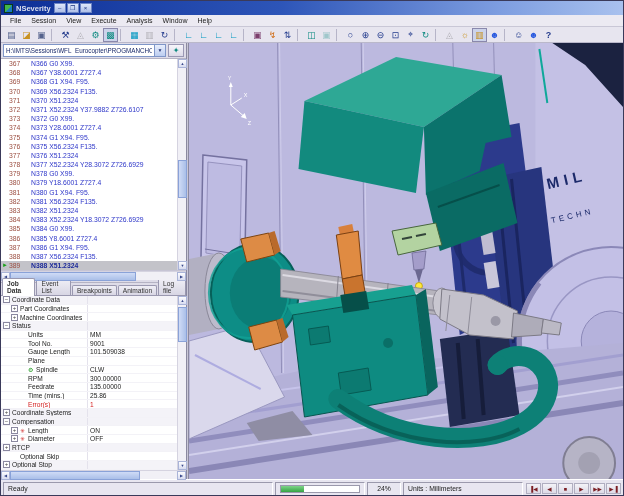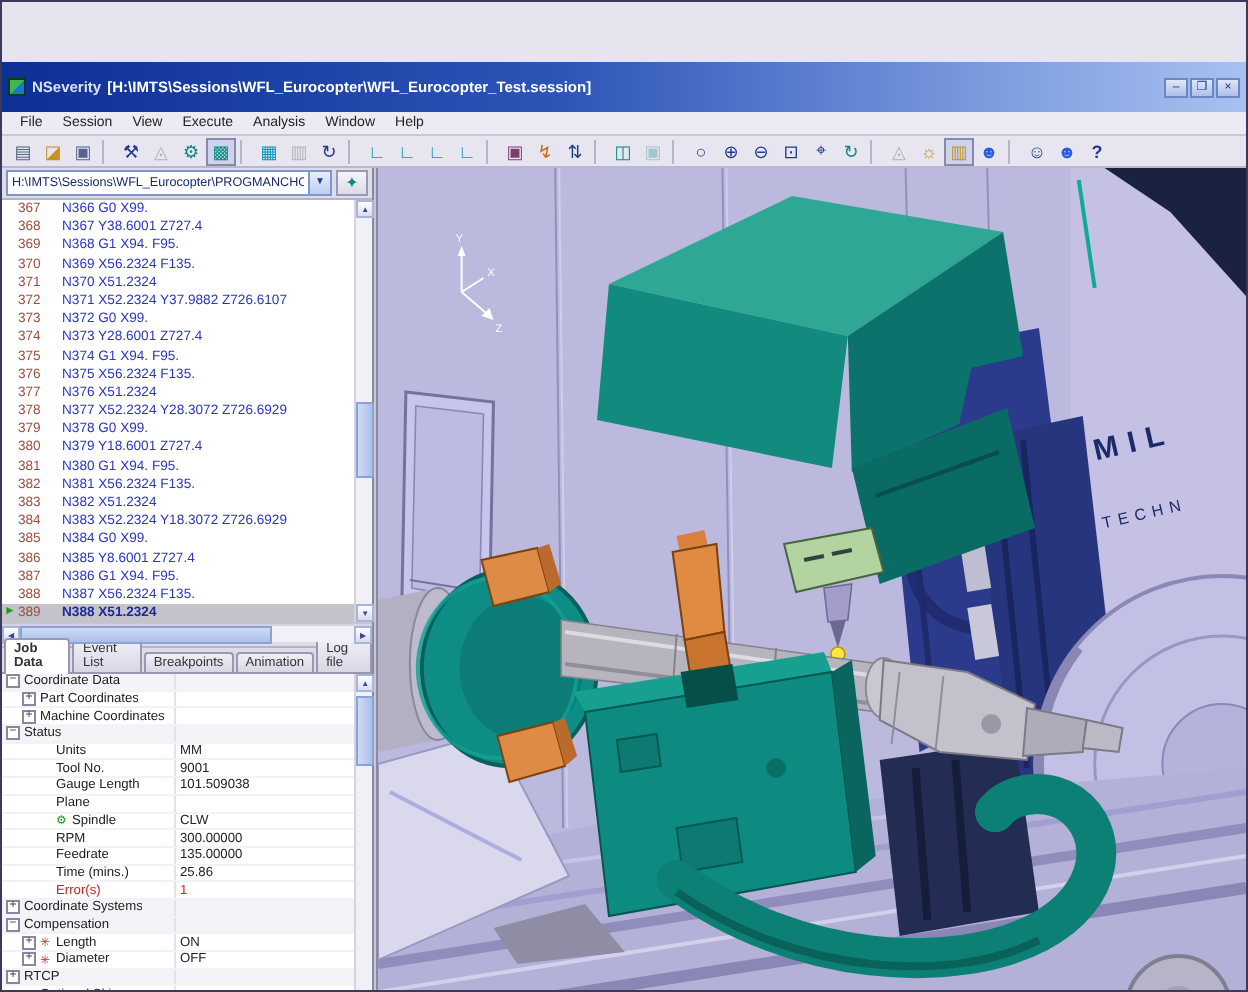--- a/index.html
+++ b/index.html
@@ -1,20 +1,20 @@
 <!DOCTYPE html>
 <html><head>
 <meta charset="utf-8">
 <style>
   html,body{margin:0;padding:0;background:#555;}
   *{box-sizing:border-box;}
   .app{position:relative;width:624px;height:496px;background:#e6e4ee;font-family:"Liberation Sans",sans-serif;overflow:hidden;border:1px solid #3a3a5a;}
   
-  .titlebar{height:25px;display:flex;align-items:center;gap:3px;padding:0 3px;
-    background:linear-gradient(90deg,#0d2f96 0%,#2d55b8 45%,#7d9de0 80%,#a9c1ee 100%);color:#fff;margin-top:30px;}
+  .titlebar{height:14px;display:flex;align-items:center;gap:3px;padding:0 3px;
+    background:linear-gradient(90deg,#0d2f96 0%,#2d55b8 45%,#7d9de0 80%,#a9c1ee 100%);color:#fff;}
   .app-ico{width:9px;height:9px;background:linear-gradient(135deg,#42b54d 0 50%,#1a7ac0 50% 100%);border:1px solid #0a3a1a;flex:0 0 auto;}
   .t-app{font-size:7.5px;font-weight:bold;opacity:.85;white-space:nowrap;}
   .t-title{font-size:7.5px;font-weight:bold;white-space:nowrap;flex:1;overflow:hidden;}
   .winbtns{display:flex;gap:1px;}
   .wbtn{width:12px;height:10px;background:linear-gradient(#dfe8fa,#aebfe8);border:1px solid #6d85c4;color:#17307c;font-size:6px;line-height:8px;text-align:center;}
   
   .menubar{height:12px;display:flex;align-items:center;padding:0 4px;background:#eceaf2;border-bottom:1px solid #c9c7d6;}
   .mi{font-size:7px;color:#222;padding:0 5px;}
   
   .toolbar{height:16px;display:flex;align-items:center;padding:0 3px;background:#e7e5ef;border-bottom:1px solid #bab8ca;}
@@ -83,21 +83,20 @@
   .vcr{width:15px;height:11px;display:flex;align-items:center;justify-content:center;font-size:5.6px;color:#7b1f24;background:linear-gradient(#f4f3f8,#dcdae6);border:1px solid #b0aec0;margin-left:1px;}
 </style>
 </head>
 <body>
 
 <div class="app">
 
   <div class="titlebar">
     <div class="app-ico"></div>
     <span class="t-app">NSeverity</span>
-    <span class="t-title">[H:\IMTS\Sessions\WFL_Eurocopter\WFL_Eurocopter_Test.session]</span>
     <div class="winbtns">
       <div class="wbtn">–</div>
       <div class="wbtn">❐</div>
       <div class="wbtn">×</div>
     </div>
   </div>
 
   <div class="menubar">
 
   <span class="mi">File</span>

